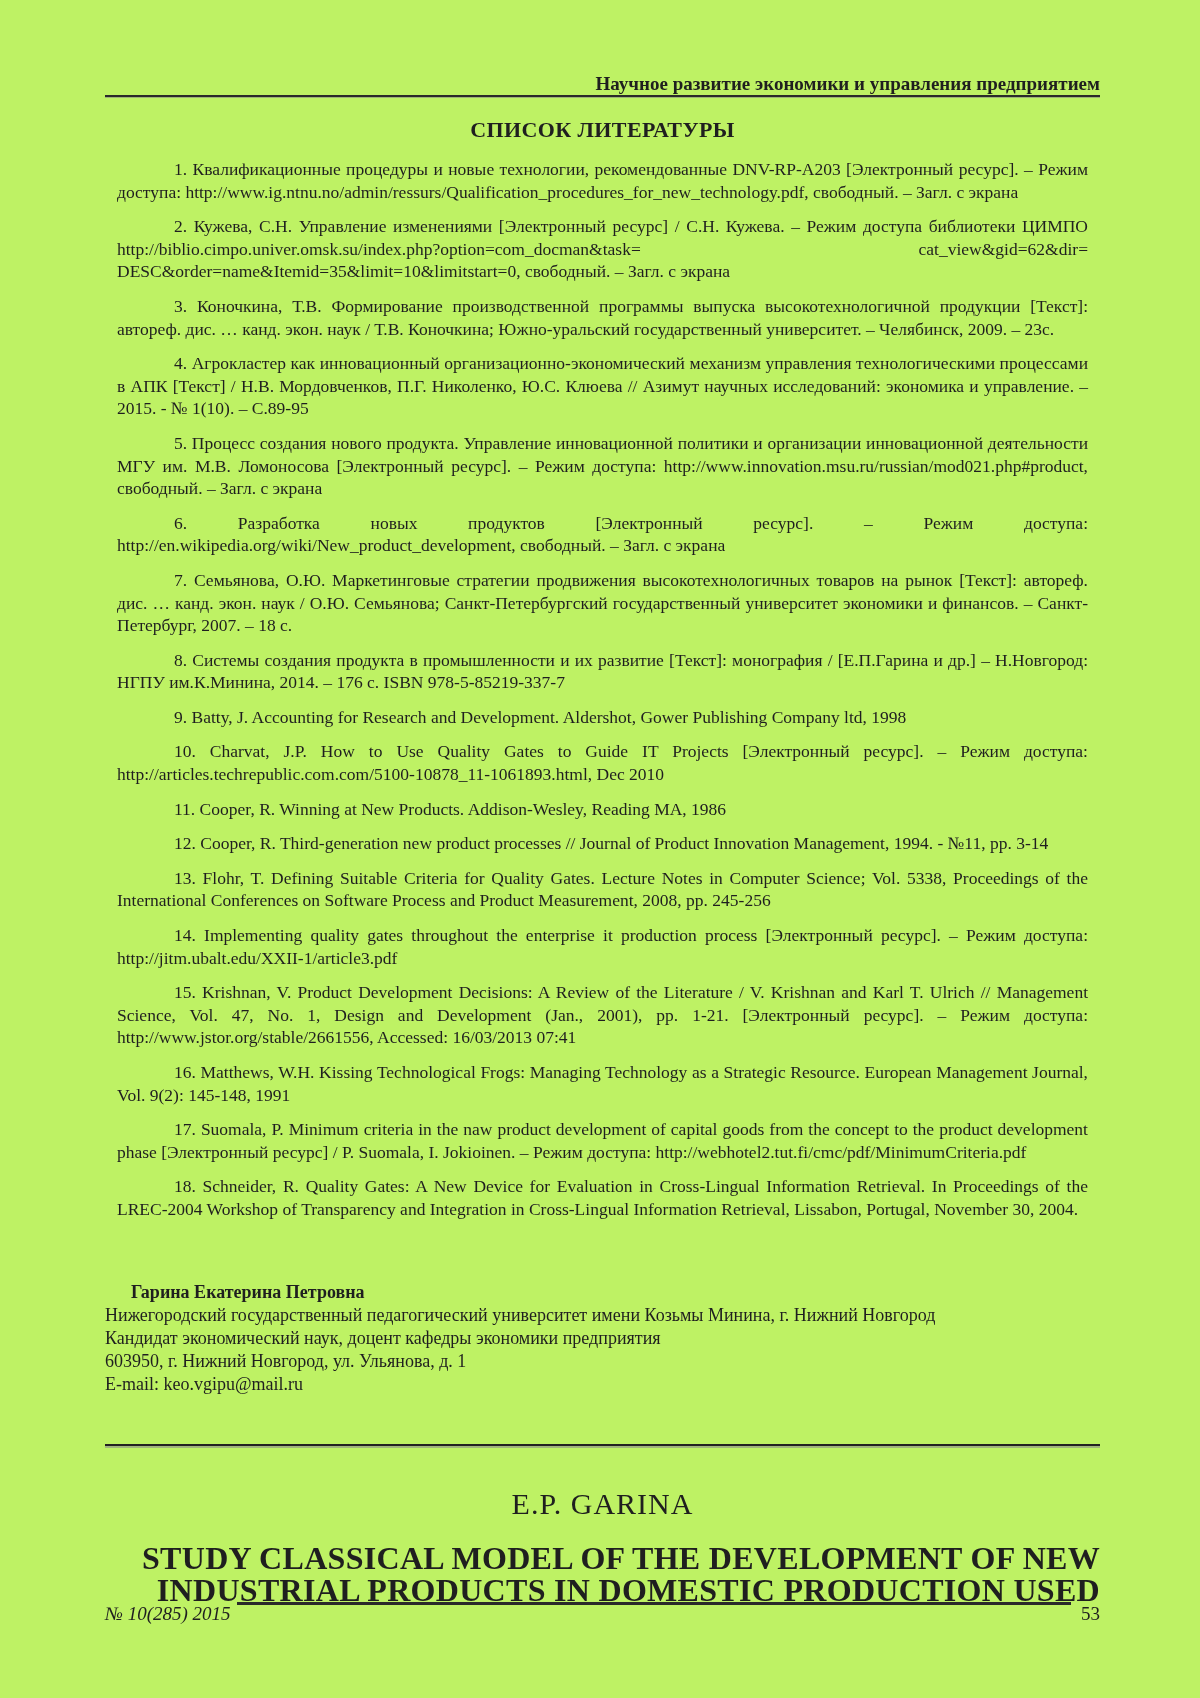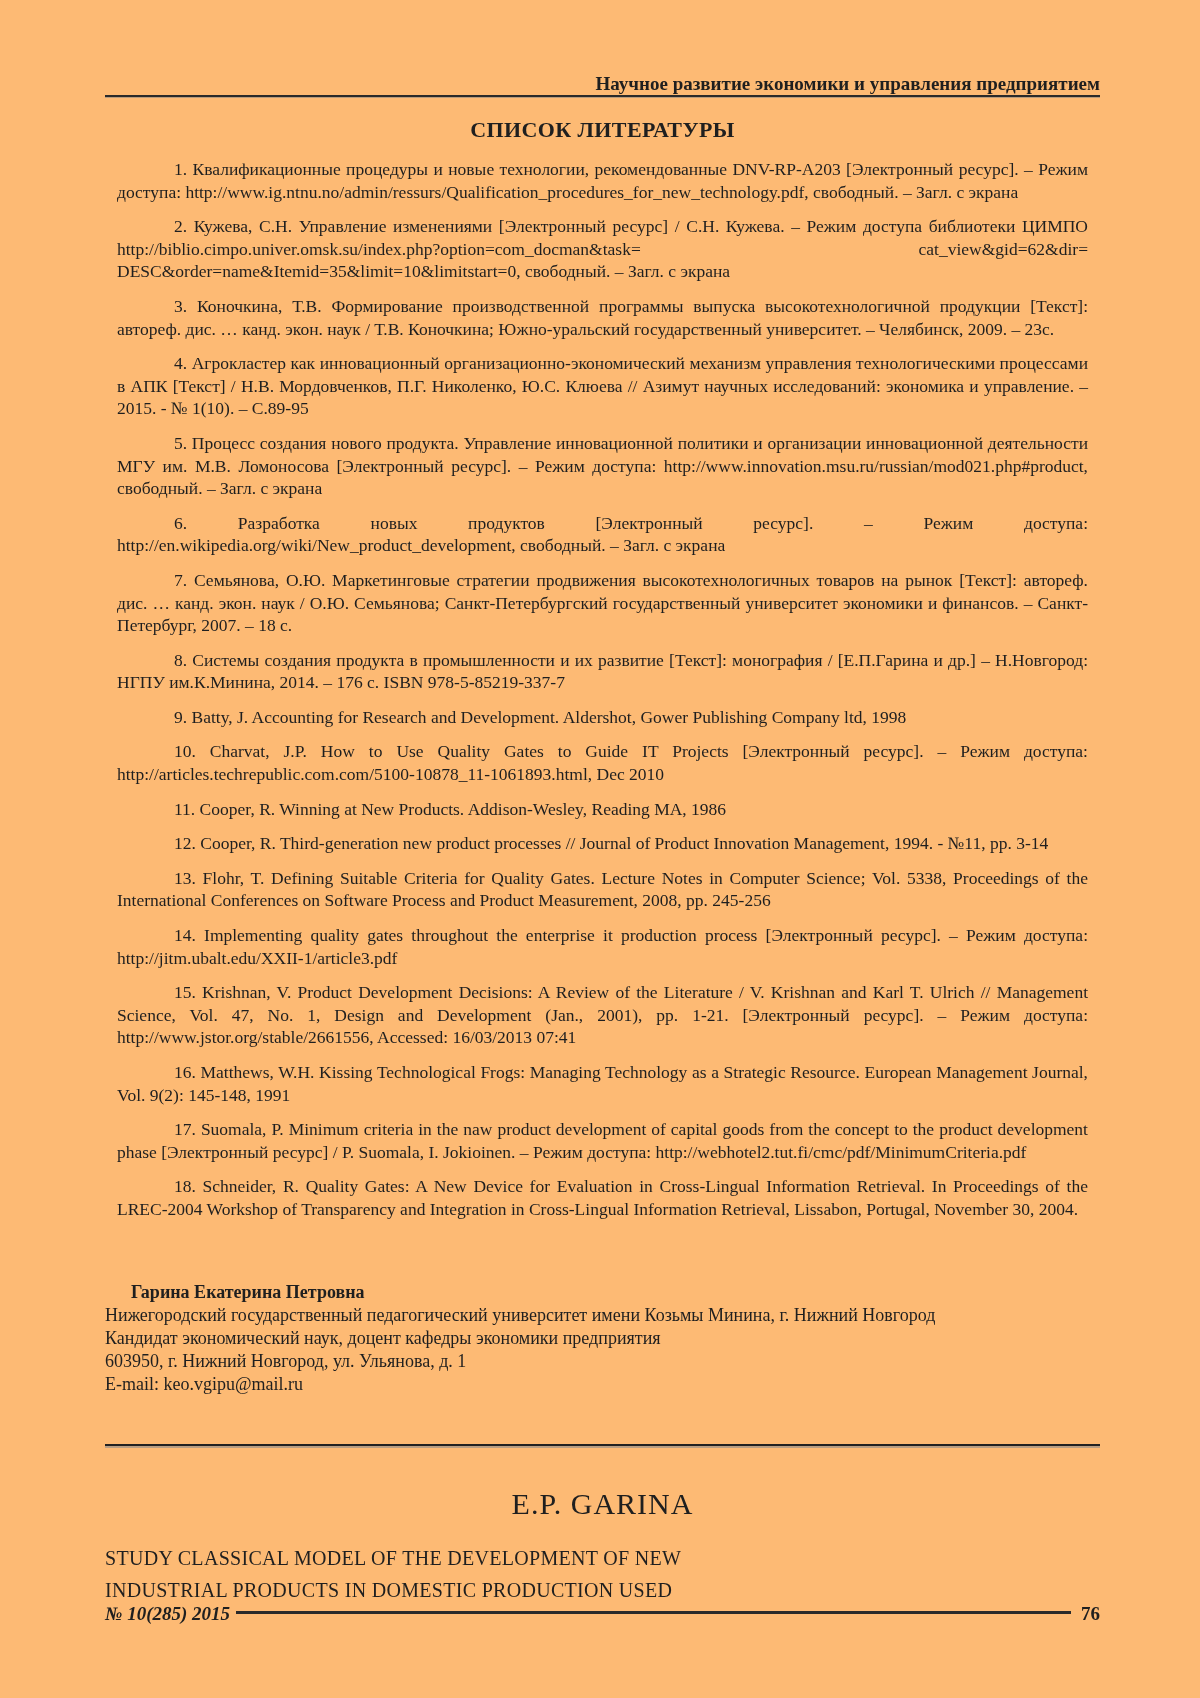--- a/index.html
+++ b/index.html
@@ -4,21 +4,21 @@
 <style>
   html, body {
     margin: 0;
     padding: 0;
     background: #ffffff;
   }
   .page {
     position: relative;
     width: 1200px;
     height: 1698px;
-    background: #fdba74;
+    background: #bef264;
     color: #1f1f1f;
     font-family: "Liberation Serif", "DejaVu Serif", serif;
     overflow: hidden;
   }
   .content {
     margin: 0 100px 0 105px; 
   }
   
   .running-header {
     padding-top: 74px;
@@ -71,37 +71,37 @@
   
   .en-author {
     margin-top: 46px;
     text-align: center;
     font-size: 30px;
     line-height: 24px;
     letter-spacing: 1px;
   }
   .en-title {
     margin: 26px 0 0 0;
-    text-align: left;
-    font-size: 20px;
-    font-weight: normal;
+    text-align: right;
+    font-size: 32px;
+    font-weight: bold;
     line-height: 32px;
     letter-spacing: 0.3px;
   }
   
   .footer {
     position: absolute;
     left: 105px;
     right: 100px;
     top: 1602px;
     display: flex;
-    align-items: center;
+    align-items: flex-start;
     font-size: 19px;
     line-height: 24px;
-    font-weight: bold;
+    font-weight: normal;
   }
   .footer-issue {
     font-style: italic;
     white-space: nowrap;
   }
   .footer-rule {
     flex: 1;
     height: 0;
     border-bottom: 3px solid #2a2a2a;
     margin: 0 10px 4px 6px;
@@ -156,15 +156,15 @@
     <h2 class="en-title">
       <span>STUDY CLASSICAL MODEL OF THE DEVELOPMENT OF NEW</span><br>
       <span>INDUSTRIAL PRODUCTS IN DOMESTIC PRODUCTION USED</span>
     </h2>
 
   </div>
 
   <div class="footer">
     <span class="footer-issue">№ 10(285) 2015</span>
     <span class="footer-rule"></span>
-    <span class="footer-page">76</span>
+    <span class="footer-page">53</span>
   </div>
 </div>
 
 </body></html>

